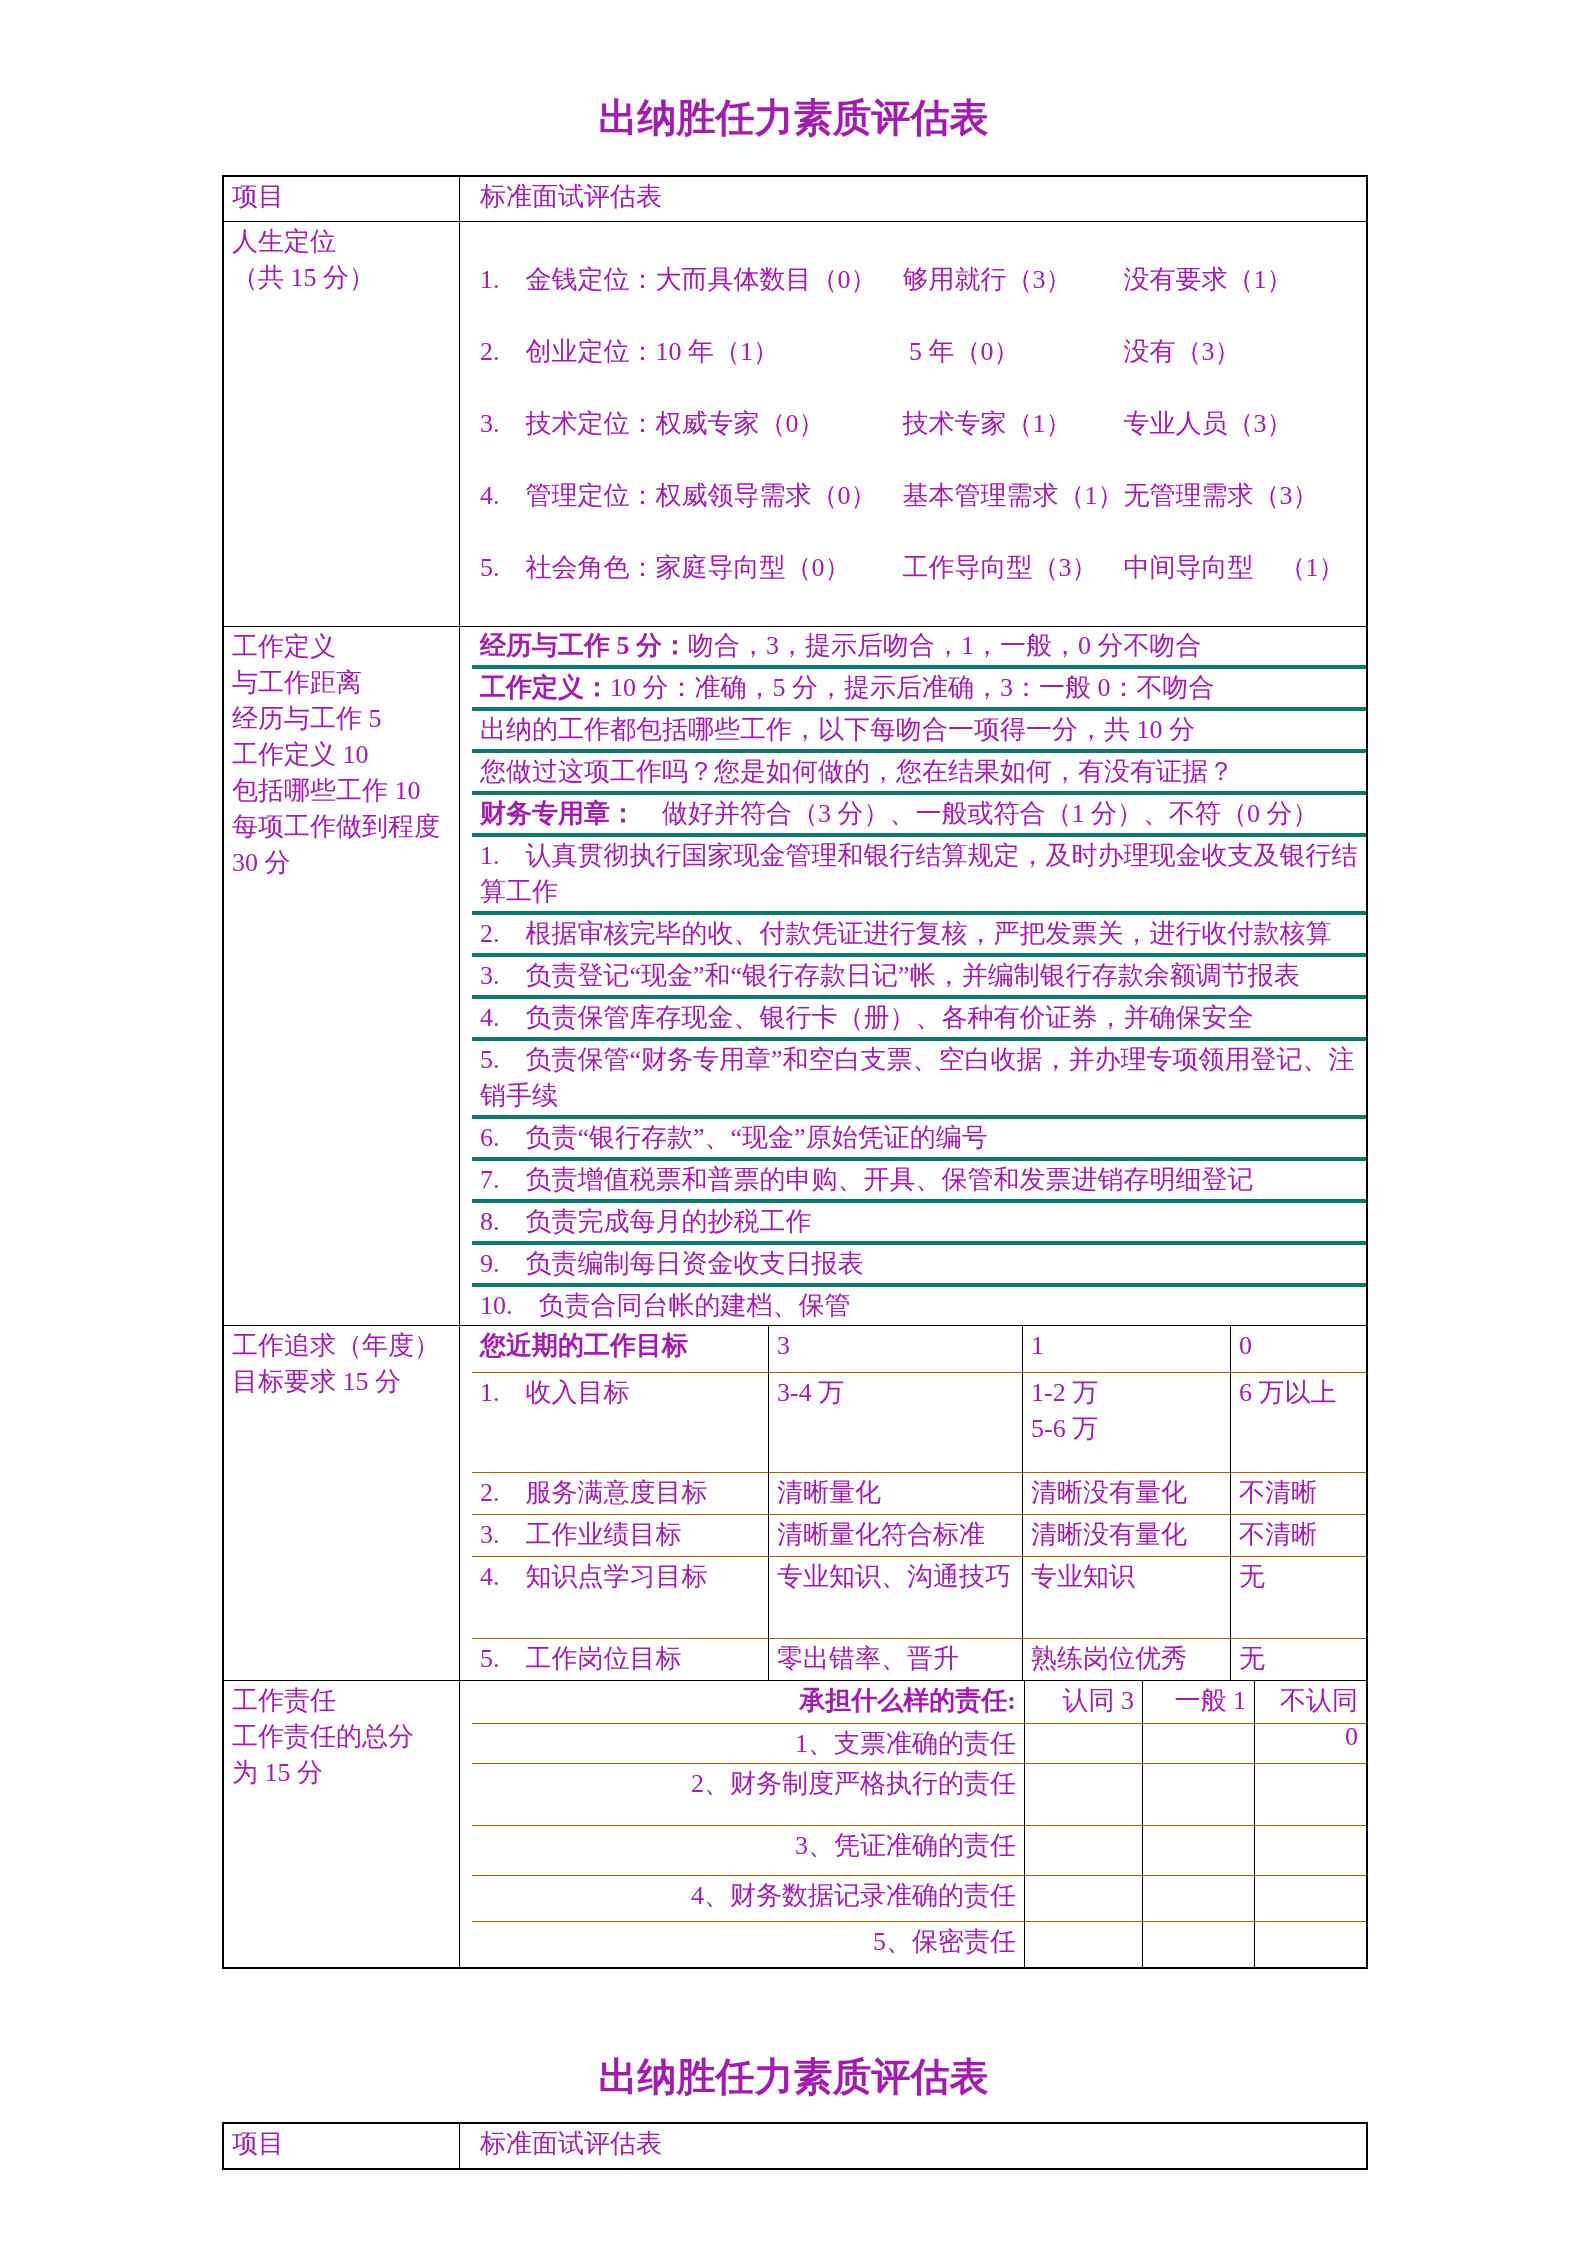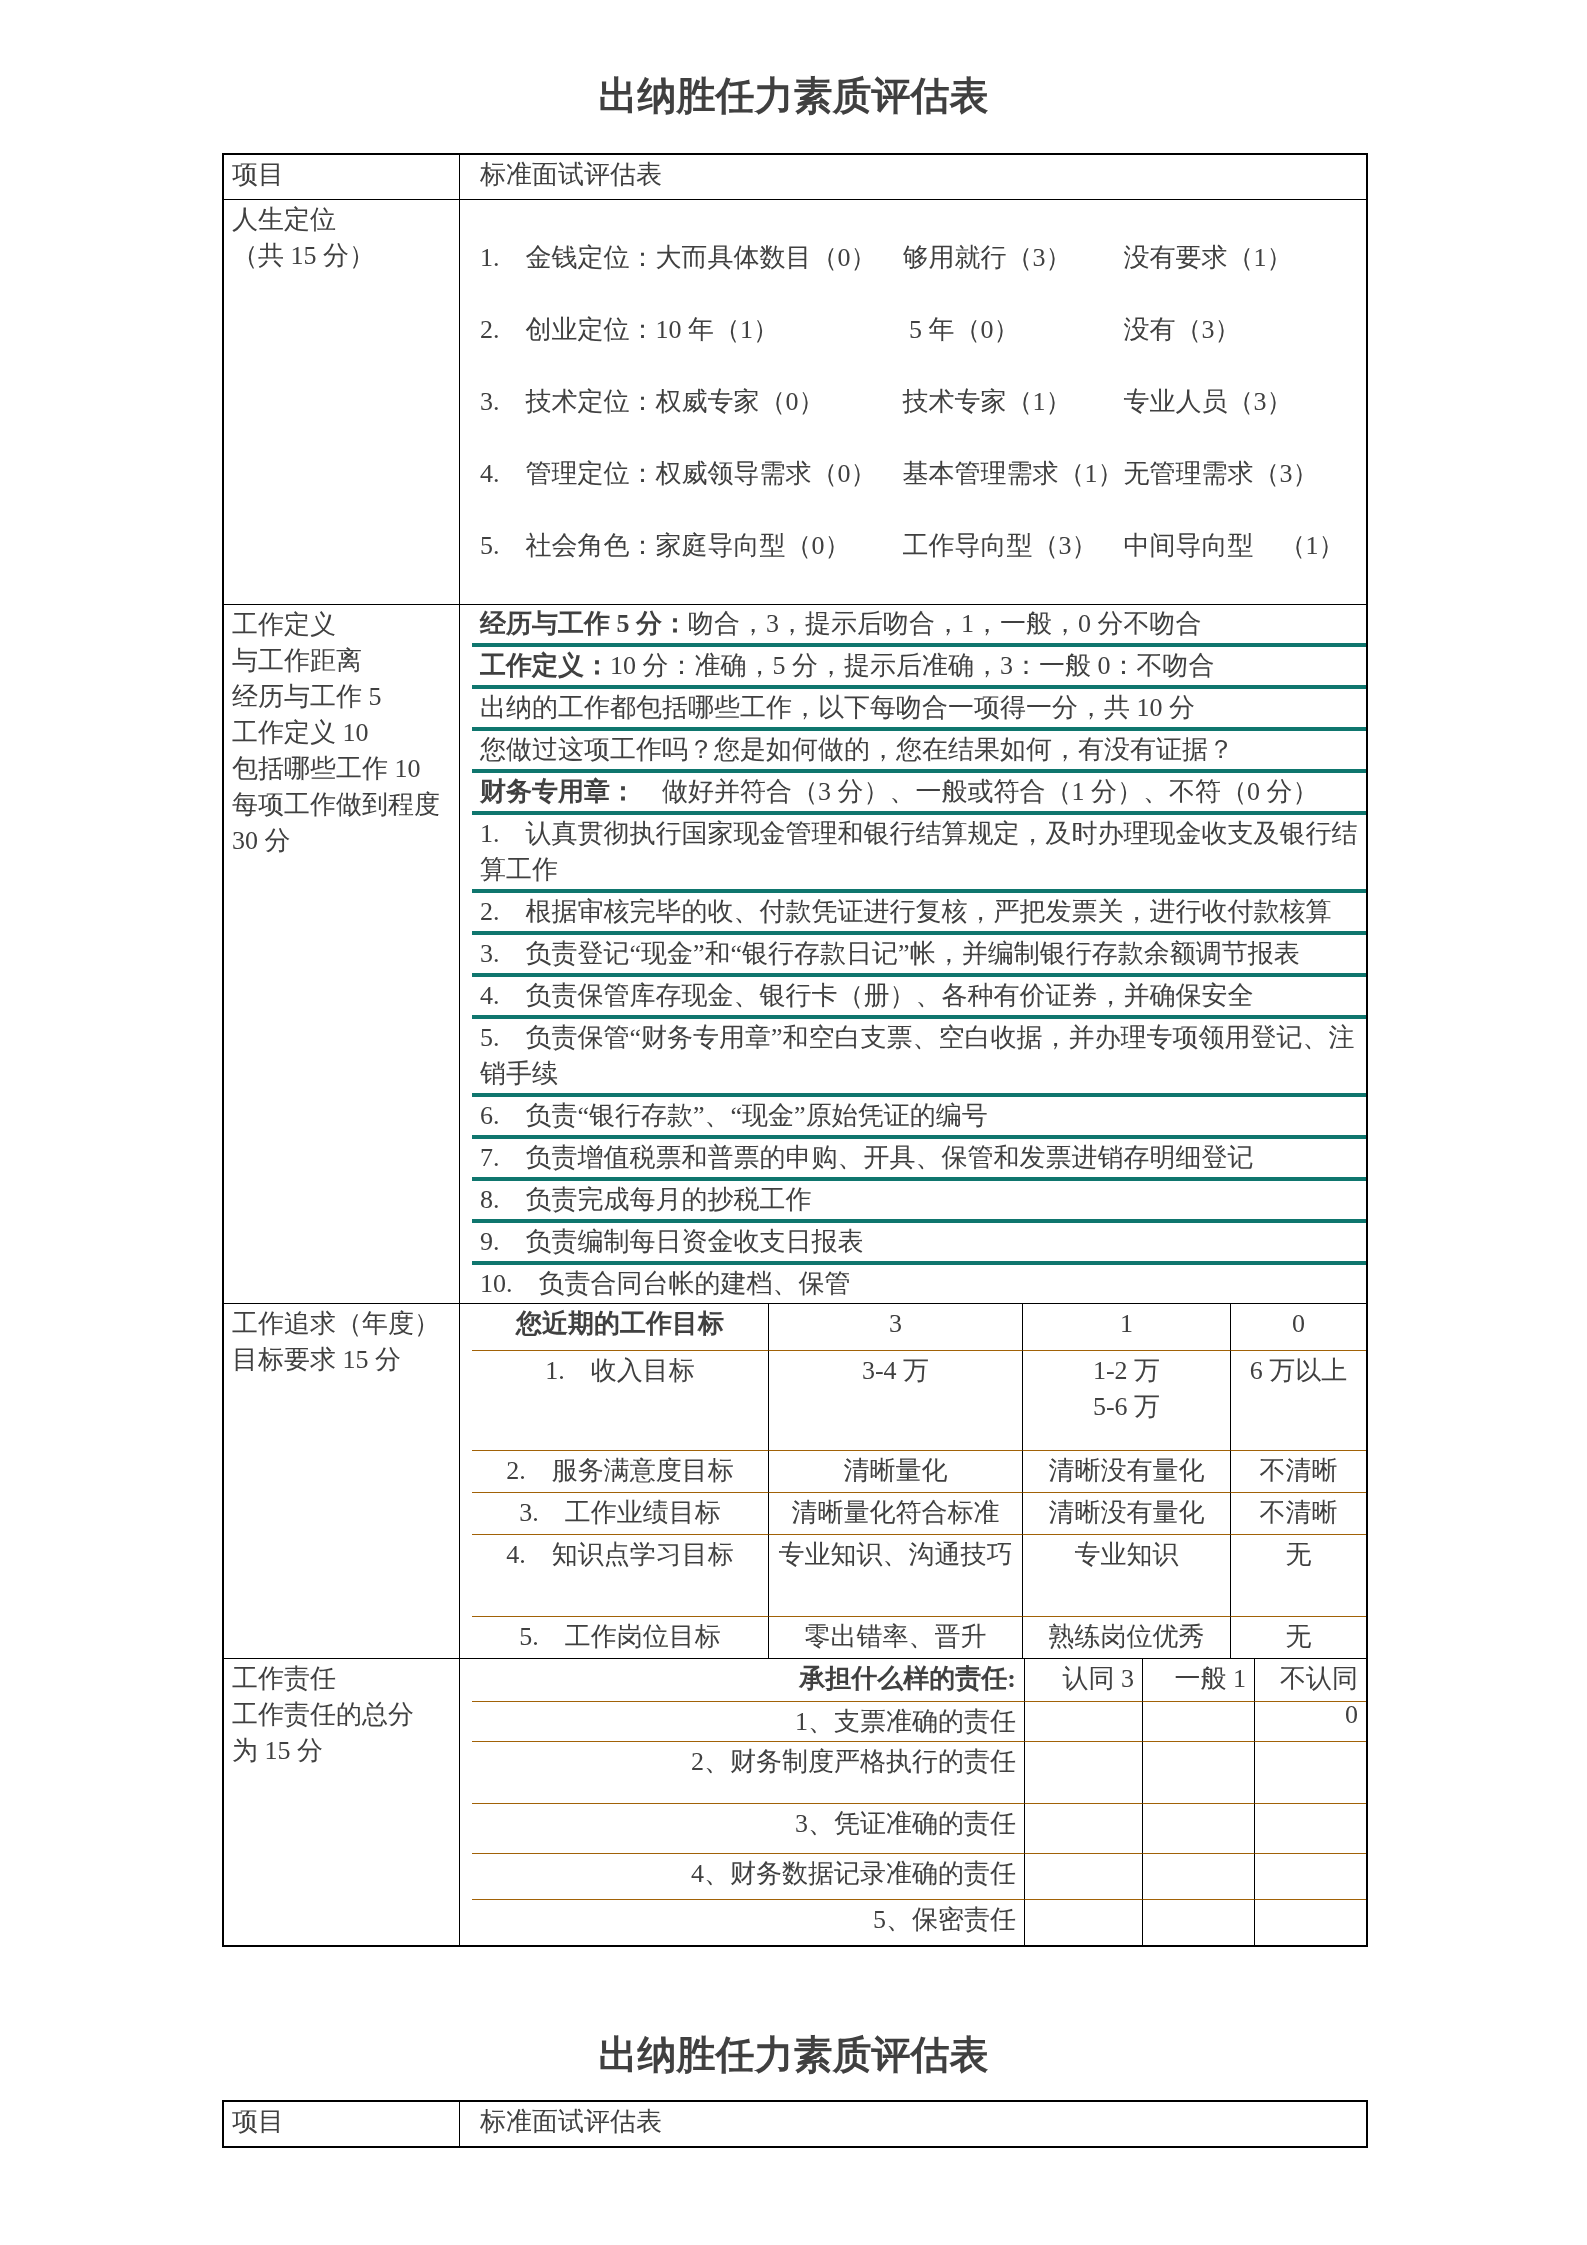--- a/index.html
+++ b/index.html
@@ -1,21 +1,21 @@
 <!DOCTYPE html>
 <html><head>
 <meta charset="utf-8">
 <style>
   html,body{margin:0;padding:0;}
   body{background:#ffffff;}
   .page{
-    width:1587px;height:2245px;background:#ffffff;color:#404040;
+    width:1587px;height:2245px;background:#ffffff;color:#a21caf;
     font-family:"Liberation Serif","DejaVu Serif",serif;
     overflow:hidden;position:relative;box-sizing:border-box;
-    padding-top:72px;
+    padding-top:94px;
   }
   .doctitle{
     font-size:39px;font-weight:bold;text-align:center;line-height:1.25;
   }
   .doctitle.second{margin-top:84px;}
   .t{
     margin:32px 0 0 222px;width:1146px;box-sizing:border-box;
     border:2px solid #000;font-size:26px;line-height:36px;
   }
   .t2{margin-top:20px;}
@@ -26,21 +26,20 @@
   .hrow{min-height:44px;}
   .liferow{padding:4px 8px;}
   .stack{display:block;}
   .wrow{border-top:4px solid #0f766e;min-height:38px;padding:1px 8px;box-sizing:border-box;}
   .wrow:first-child{border-top:none;}
   .b{font-weight:bold;}
   .igrid{display:grid;}
   .ggrid{
     grid-template-columns:296px 254px 208px 1fr;
     grid-template-rows:46px minmax(100px,auto) 42px 42px minmax(82px,auto) 42px;
-    text-align:center;
   }
   .rgrid{
     grid-template-columns:552px 118px 112px 1fr;
     grid-template-rows:42px 40px minmax(62px,auto) 50px 46px 46px;
     text-align:right;
   }
   .igrid > .cell{border-left:1px solid #000;}
   .igrid > .cell.c1{border-left:none;}
   .igrid > .cell.bt{border-top:1px solid #a16207;}
   .frow{display:grid;grid-template-columns:236px 217px 335px 1fr;min-height:64px;}

